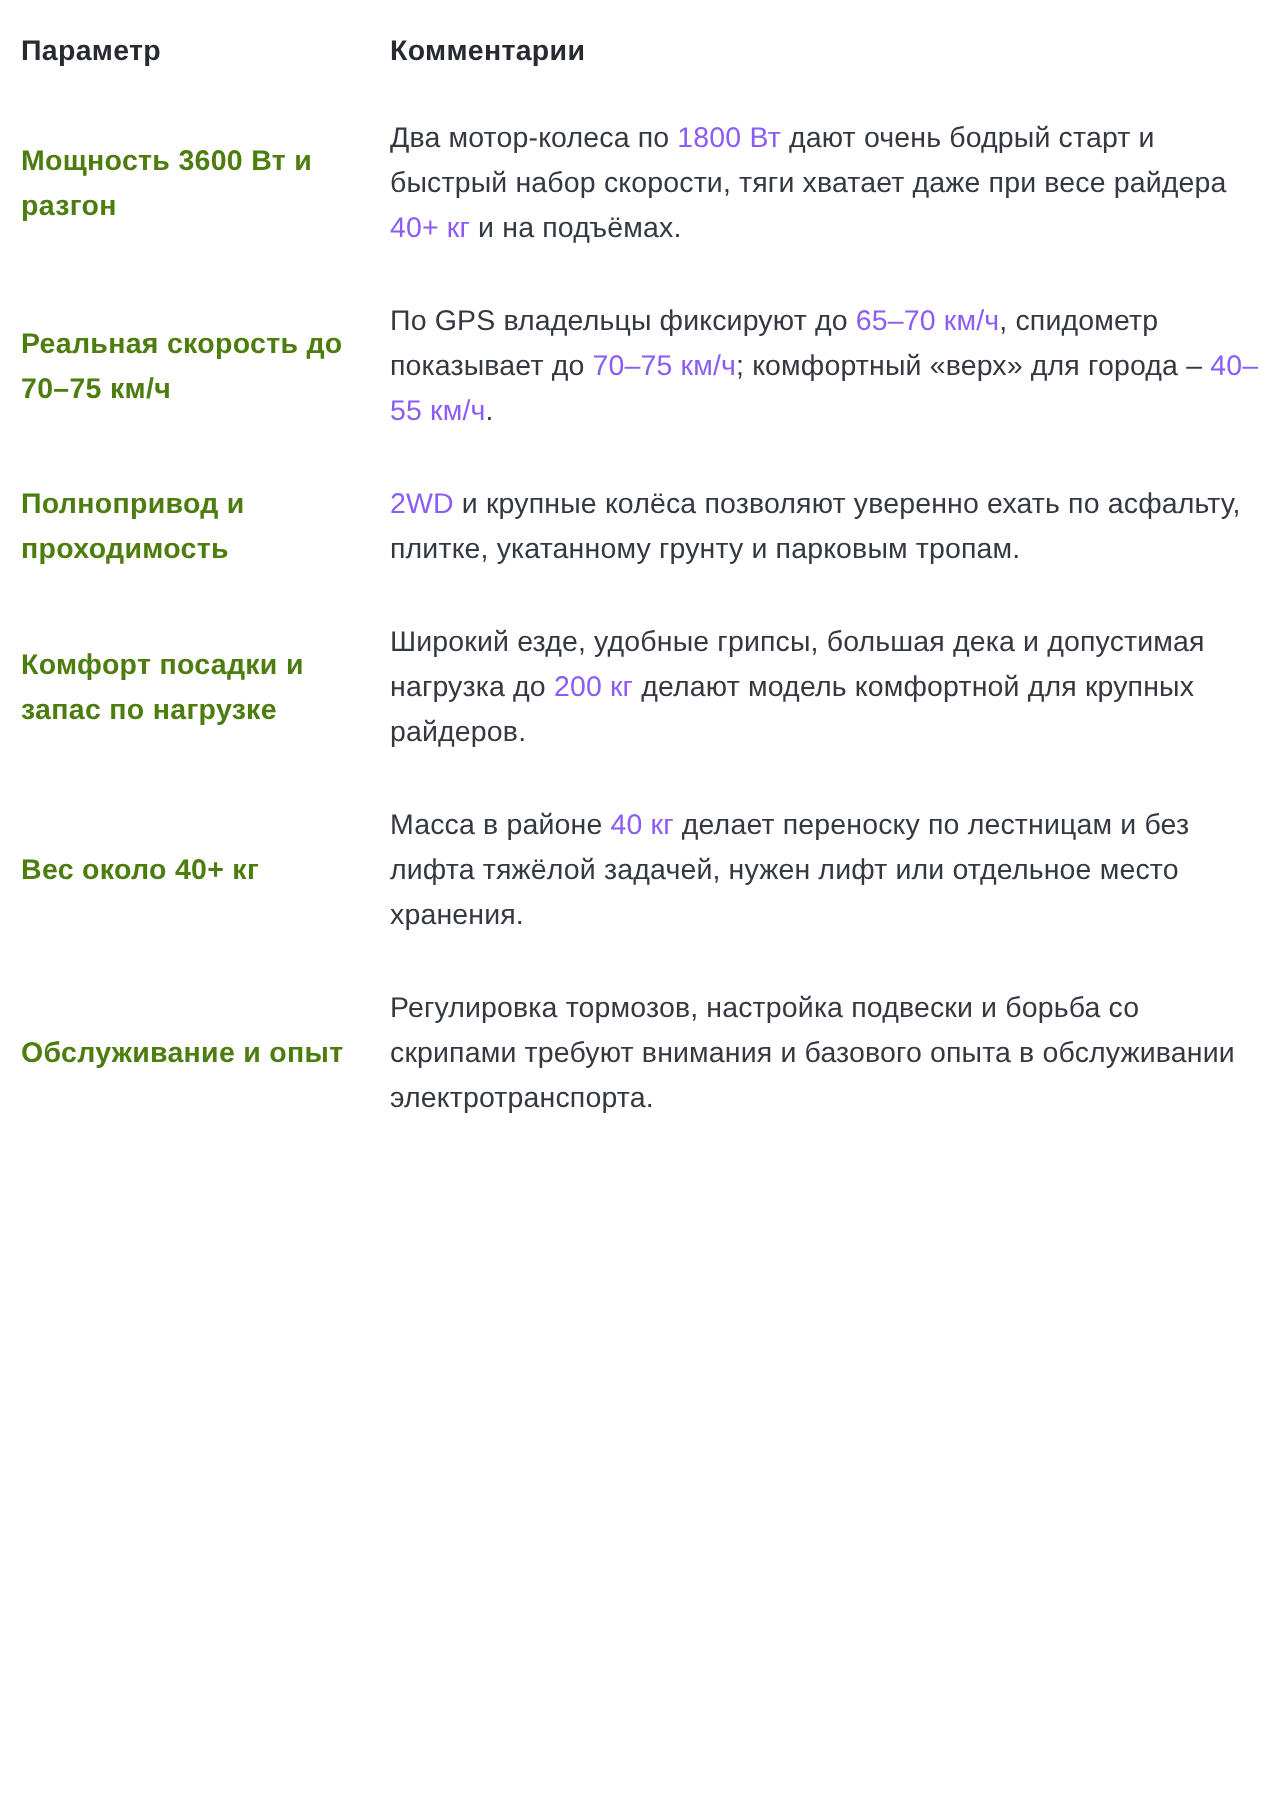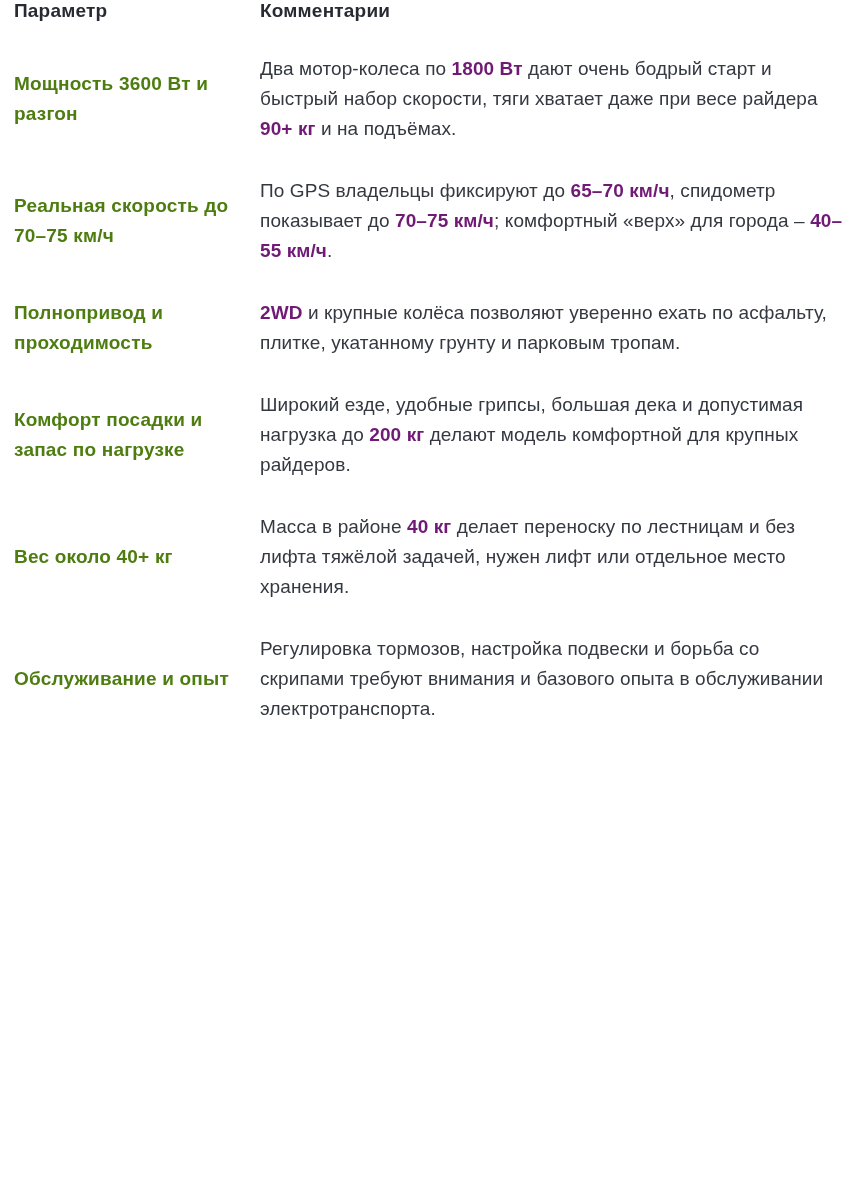--- a/index.html
+++ b/index.html
@@ -6,21 +6,21 @@
     margin: 0;
     padding: 0;
     background: #ffffff;
   }
   body {
     width: 851px;
     font-family: "Liberation Sans", "DejaVu Sans", sans-serif;
     color: #343841;
   }
   .page {
-    padding: 0 6px 0 14px;
+    padding: 24px 6px 0 14px;
   }
   table.spec-table {
     width: 100%;
     border-collapse: collapse;
     table-layout: fixed;
   }
   col.col-param  { width: 246px; }
   col.col-comment{ width: auto; }
   th {
     text-align: left;
@@ -44,43 +44,43 @@
     padding-right: 16px;
   }
   td.comment {
     font-size: 19px;
     font-weight: 400;
     color: #343841;
     line-height: 30px;
     letter-spacing: 0.1px;
   }
   td.comment strong {
-    font-weight: 700;
-    color: #701a75;
+    font-weight: 400;
+    color: #8b5cf6;
   }
 </style>
 </head>
 <body>
 
 <div class="page">
   <table class="spec-table">
     <colgroup>
       <col class="col-param">
       <col class="col-comment">
     </colgroup>
     <thead>
       <tr>
         <th>Параметр</th>
         <th>Комментарии</th>
       </tr>
     </thead>
     <tbody>
         <tr>
           <td class="param">Мощность 3600 Вт и разгон</td>
-          <td class="comment"><span>Два мотор-колеса по </span><strong>1800 Вт</strong><span> дают очень бодрый старт и быстрый набор скорости, тяги хватает даже при весе райдера </span><strong>90+ кг</strong><span> и на подъёмах.</span></td>
+          <td class="comment"><span>Два мотор-колеса по </span><strong>1800 Вт</strong><span> дают очень бодрый старт и быстрый набор скорости, тяги хватает даже при весе райдера </span><strong>40+ кг</strong><span> и на подъёмах.</span></td>
         </tr>
         <tr>
           <td class="param">Реальная скорость до 70–75 км/ч</td>
           <td class="comment"><span>По GPS владельцы фиксируют до </span><strong>65–70 км/ч</strong><span>, спидометр показывает до </span><strong>70–75 км/ч</strong><span>; комфортный «верх» для города – </span><strong>40–55 км/ч</strong><span>.</span></td>
         </tr>
         <tr>
           <td class="param">Полнопривод и проходимость</td>
           <td class="comment"><strong>2WD</strong><span> и крупные колёса позволяют уверенно ехать по асфальту, плитке, укатанному грунту и парковым тропам.</span></td>
         </tr>
         <tr>

